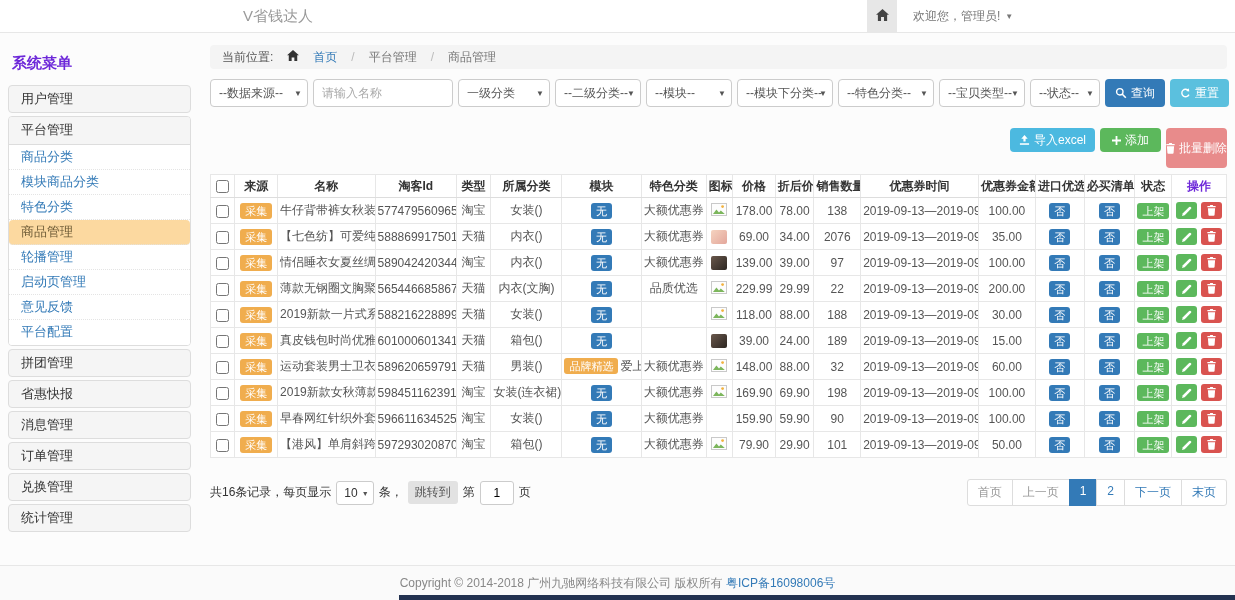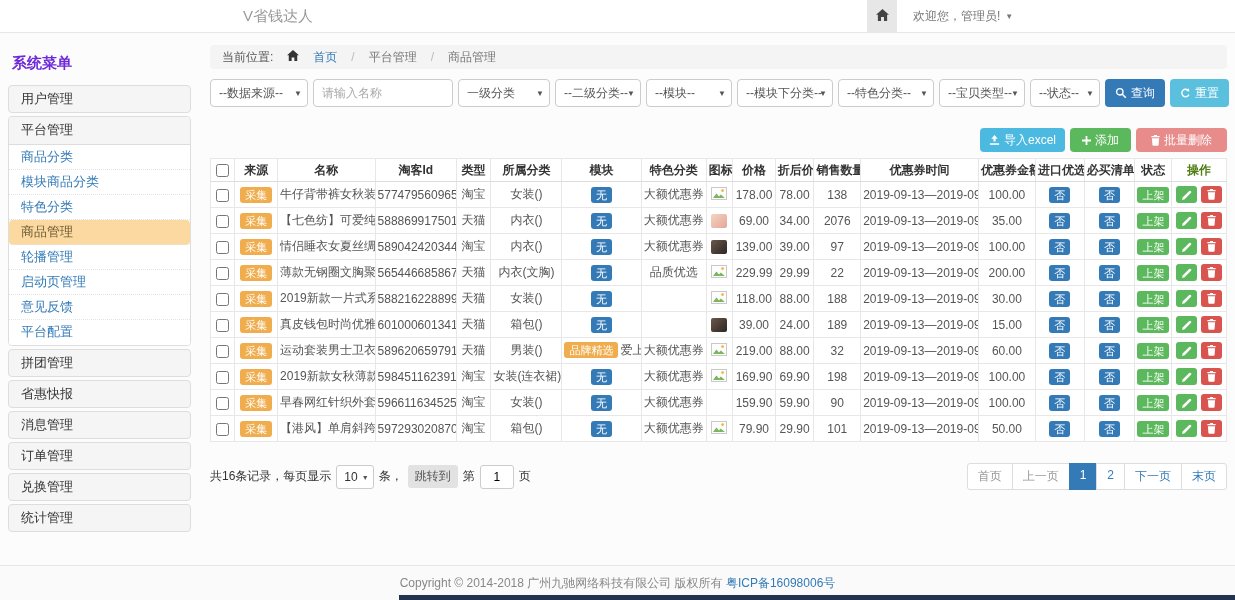--- a/index.html
+++ b/index.html
@@ -37,26 +37,26 @@
   .fselect .car{position:absolute;right:5px;top:0;line-height:27px;font-size:8px;color:#555;}
   .finput{height:28px;border:1px solid #ccc;border-radius:4px;padding:0 8px;font-size:12px;color:#4d7c0f;width:140px;flex:none;outline:none;}
   .finput::placeholder{color:#aaa;}
   .btn{border:none;border-radius:4px;color:#fff;font-size:12px;cursor:pointer;display:inline-flex;align-items:center;gap:4px;white-space:nowrap;flex:none;}
   .btn-search{background:#337ab7;height:28px;padding:0 10px;}
   .btn-reset{background:#5bc0de;height:28px;padding:0 10px;}
 
   .actions{margin-top:21px;display:flex;justify-content:flex-end;gap:5px;}
   .btn-import{background:#4cb9e0;height:24px;padding:0 9px;}
   .btn-add{background:#5cb85c;height:24px;padding:0 12px;}
-  .btn-del{background:#e88b8b;height:24px;padding:0 15px;}
+  .btn-del{background:#e88b8b;height:40px;padding:0 0;}
 
   table{margin-top:6px;width:100%;border-collapse:collapse;table-layout:fixed;background:#fff;font-size:12px;border:1px solid #ddd;}
   th,td{border:1px solid #e7e7e7;text-align:center;padding:0 2px;overflow:hidden;white-space:nowrap;}
   th{height:23px;font-weight:bold;color:#333;border-bottom:1px solid #ddd;}
-  th.op-col{color:#4d7c0f;}
+  th.op-col{color:#6d28d9;}
   td{height:26px;color:#555;}
   input[type=checkbox]{width:13px;height:13px;margin:0;vertical-align:middle;cursor:pointer;}
 
   .bdg{display:inline-block;padding:1px 5px;border-radius:3px;color:#fff;font-size:11px;line-height:14px;cursor:pointer;}
   .bdg-blue{background:#337ab7;}
   .bdg-orange{background:#f0ad4e;}
   .bdg-green{background:#5cb85c;}
   .mod-text{color:#555;margin-left:2px;}
 
   .mini-btn{display:inline-flex;align-items:center;justify-content:center;width:21px;height:17px;border-radius:3px;border:none;cursor:pointer;vertical-align:middle;padding:0;}
@@ -422,21 +422,21 @@
             <td>589620659791</td>
             <td>天猫</td>
             <td>男装()</td>
             <td><span class="bdg bdg-orange">品牌精选</span><span class="mod-text">爱上运动</span></td>
             <td>大额优惠券</td>
             <td><span><svg width="16" height="13" viewBox="0 0 16 13">
                   <rect x="0.5" y="0.5" width="15" height="12" fill="#fdfdfd" stroke="#c9c9c9"></rect>
                   <path d="M2 11l3.4-4.4 2.6 3 1.8-2L13.8 11z" fill="#7cb65c"></path>
                   <circle cx="11.6" cy="3.6" r="1.4" fill="#f2b23e"></circle>
                 </svg></span></td>
-            <td>219.00</td>
+            <td>148.00</td>
             <td>88.00</td>
             <td>32</td>
             <td>2019-09-13—2019-09-15</td>
             <td>60.00</td>
             <td><span class="bdg bdg-blue">否</span></td>
             <td><span class="bdg bdg-blue">否</span></td>
             <td><span class="bdg bdg-green">上架</span></td>
             <td><button class="mini-btn mini-edit">
                 <svg width="10" height="10" viewBox="0 0 12 12">
                   <path d="M0 12 L1 8.8 L8.6 1.2 a1.3 1.3 0 0 1 1.8 0 l.4 .4 a1.3 1.3 0 0 1 0 1.8 L3.2 11 Z" fill="#fff"></path>

